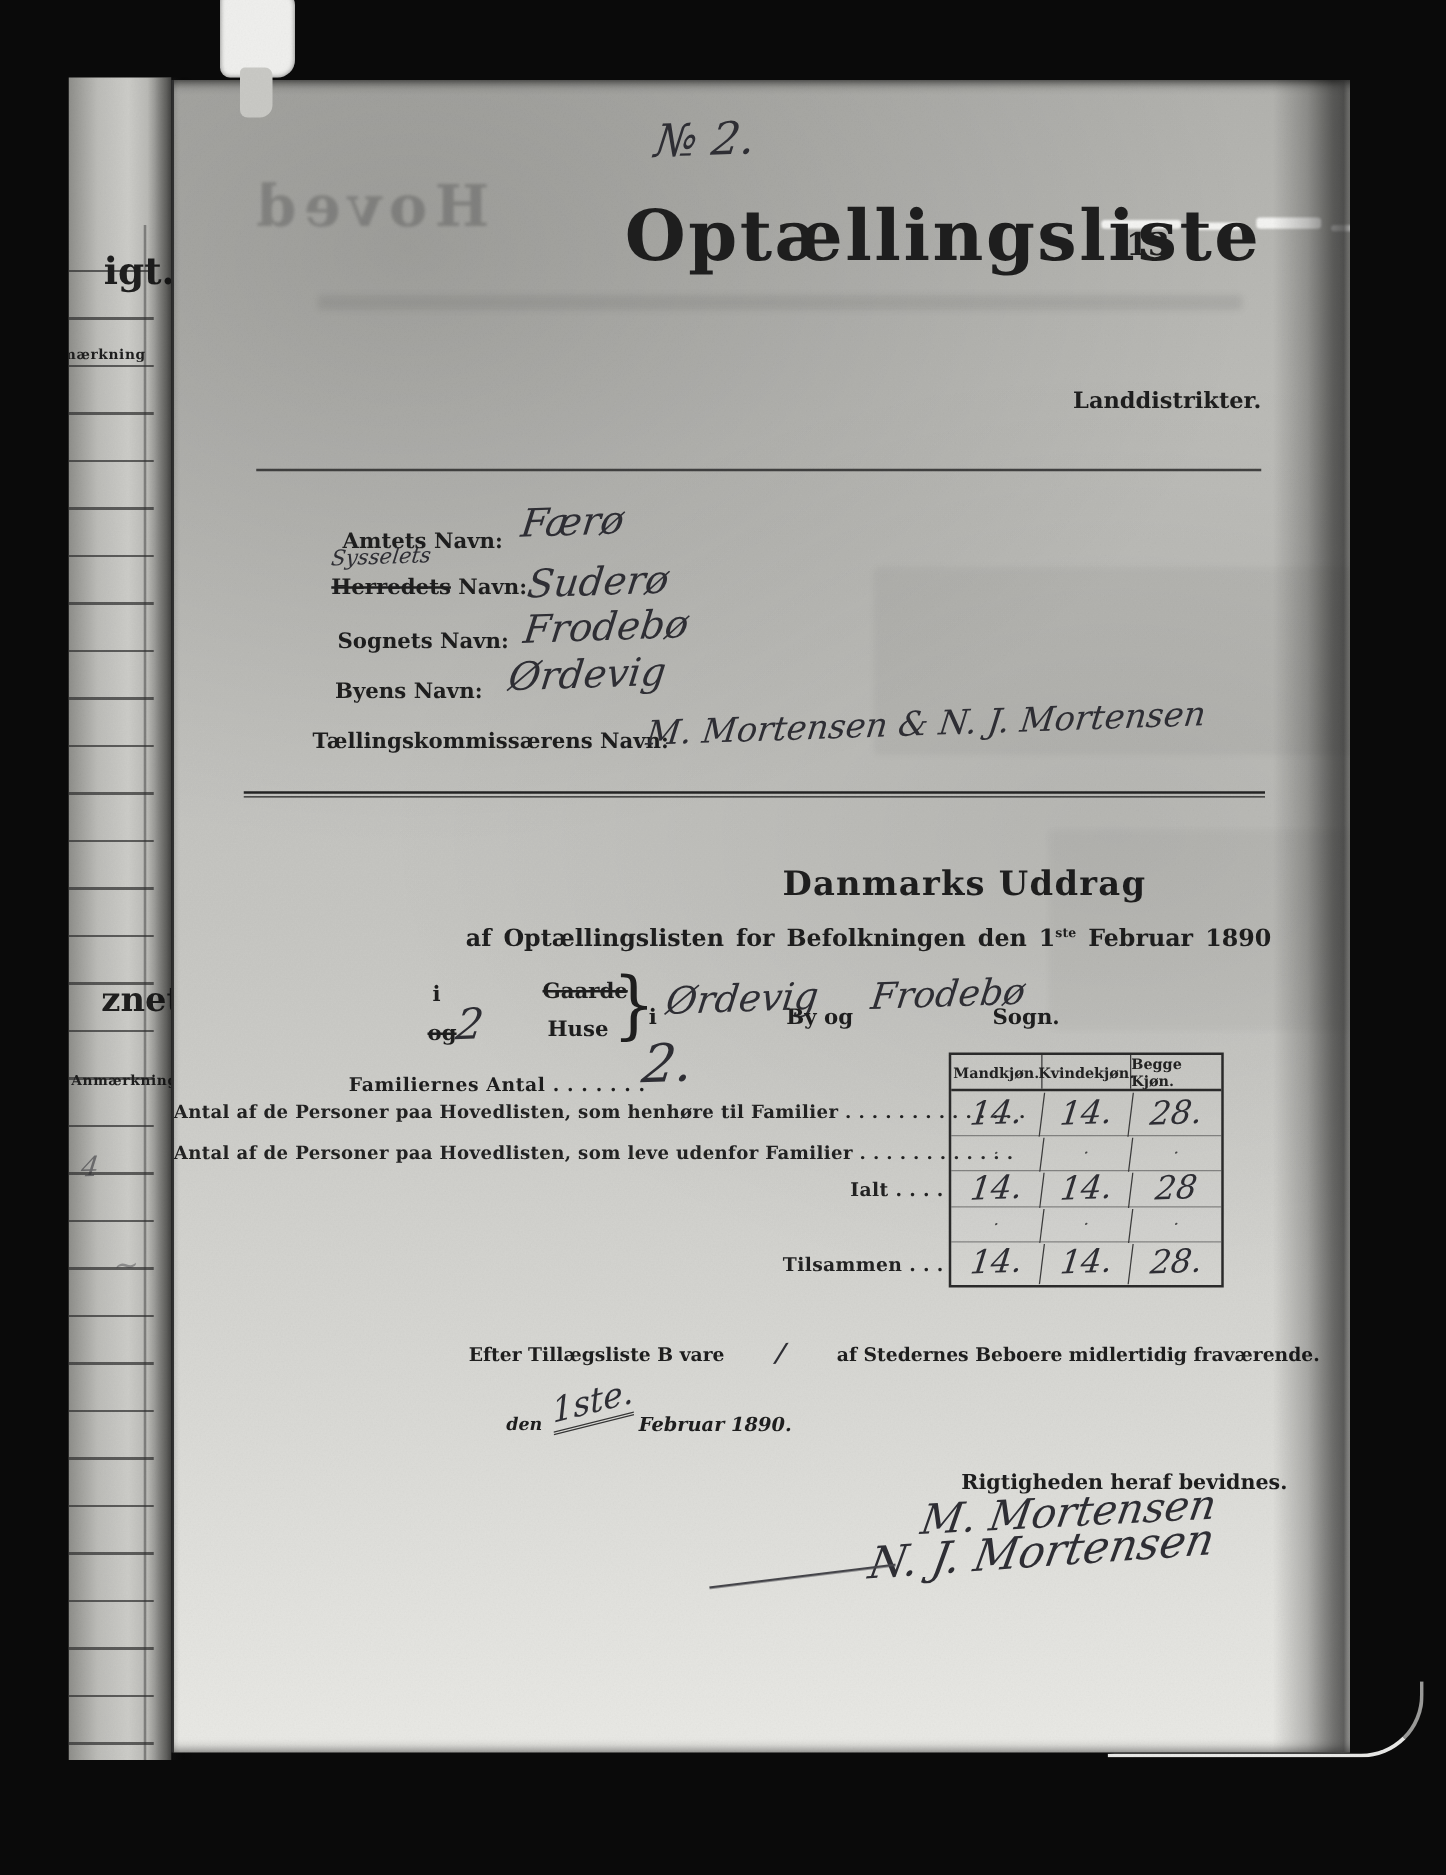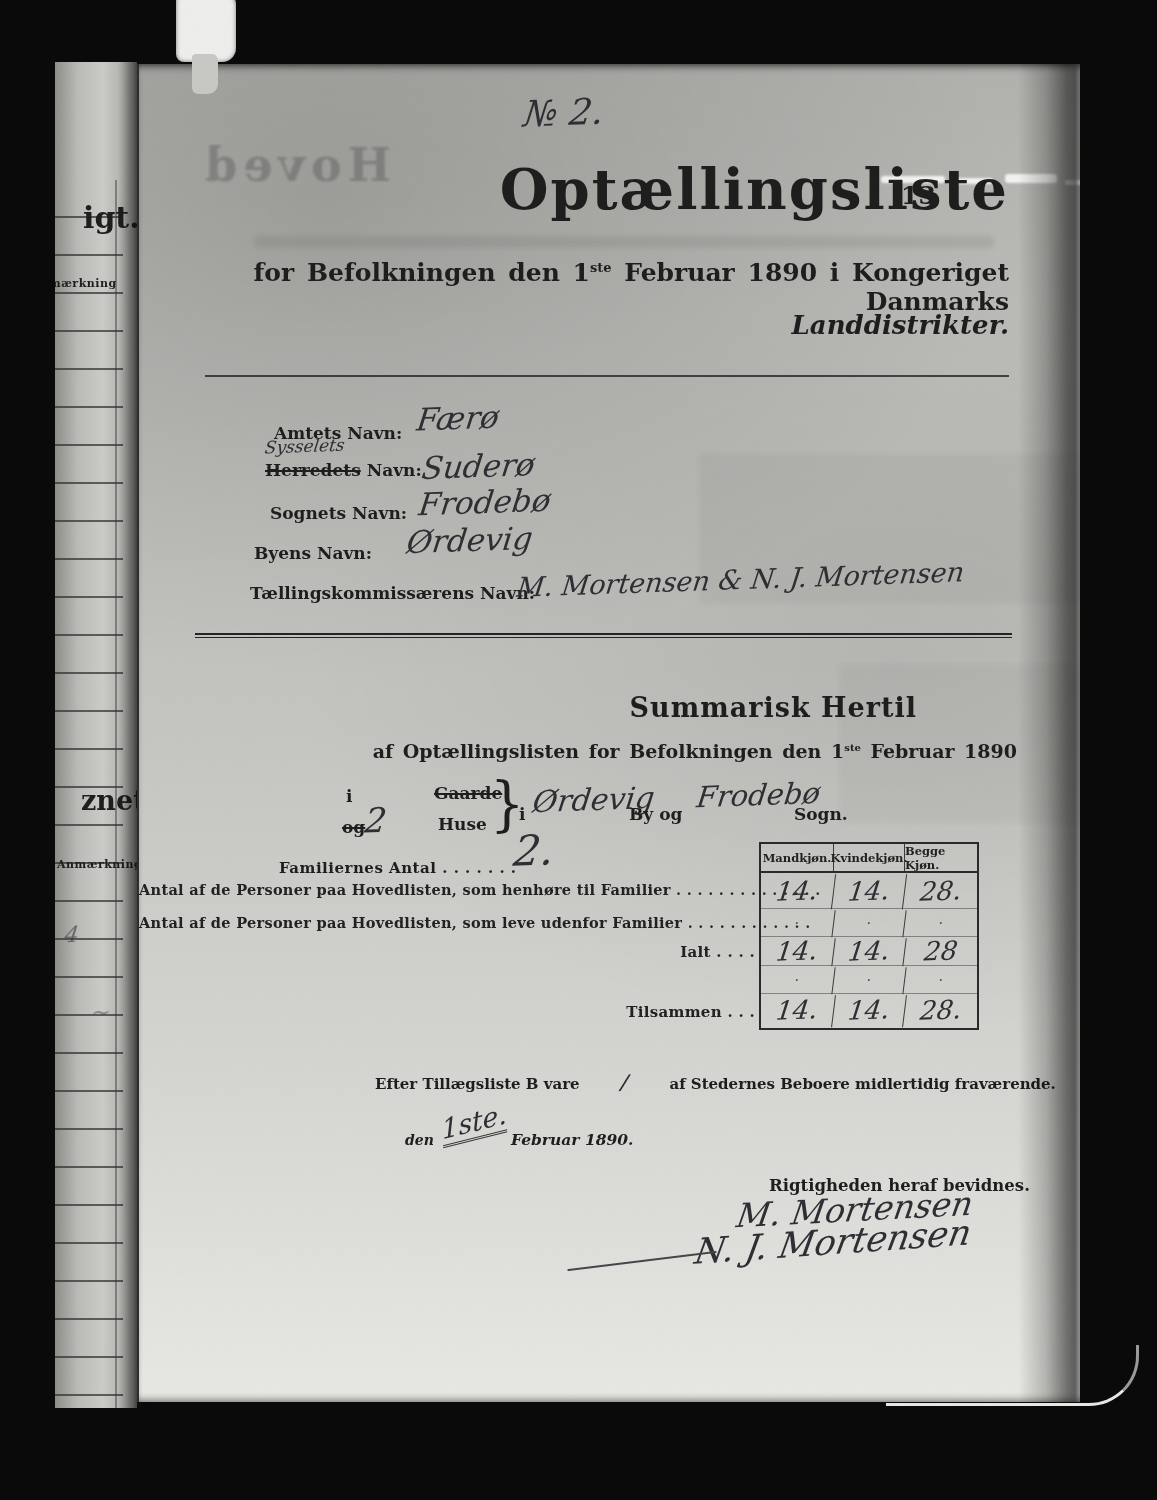--- a/index.html
+++ b/index.html
@@ -91,46 +91,43 @@
     <div class="abs streak" style="left:742px;top:112px;width:64px;height:7px;"></div>
     <div class="abs streak" style="left:816px;top:114px;width:38px;height:6px;"></div>
     <div class="abs streak" style="left:866px;top:110px;width:52px;height:9px;"></div>
     <div class="abs streak" style="left:926px;top:116px;width:46px;height:5px;"></div>
 
     <span class="abs hw" style="left:385px;top:28px;font-size:36px;">№ 2.</span>
     <span class="abs b" style="left:762px;top:76px;font-size:25px;margin-top:41px;">13</span>
 
     <div class="abs b center" style="left:170px;top:92px;width:700px;font-size:56px;letter-spacing:2px;">Optællingsliste</div>
 
-    <div class="abs b center" style="left:70px;top:194px;width:800px;font-size:25px;word-spacing:4px;">
-      <span>for Befolkningen den 1</span><sup style="font-size:13px;">ste</sup><span> Februar 1890 i Kongeriget Danmarks</span>
-    </div>
-    <div class="abs b center" style="left:70px;top:246px;width:800px;font-size:26px;font-style:italic;">Landdistrikter.</div>
+    <div class="abs b center" style="left:70px;top:246px;width:800px;font-size:18px;">Landdistrikter.</div>
 
     <div class="abs rule" style="left:66px;top:311px;width:804px;"></div>
 
     <span class="abs b" style="left:135px;top:359px;font-size:17px;">Amtets Navn:</span>
     <span class="abs hw" style="left:278px;top:336px;font-size:31px;">Færø</span>
 
     <span class="abs hw" style="left:126px;top:372px;font-size:17px;">Sysselets</span>
     <span class="abs b" style="left:126px;top:396px;font-size:17px;"><span class="struck">Herredets</span><span> Navn:</span></span>
     <span class="abs hw" style="left:283px;top:384px;font-size:31px;">Suderø</span>
 
     <span class="abs b" style="left:131px;top:439px;font-size:17px;">Sognets Navn:</span>
     <span class="abs hw" style="left:280px;top:420px;font-size:31px;">Frodebø</span>
 
-    <span class="abs b" style="left:115px;top:479px;font-size:17px;">Byens Navn:</span>
+    <span class="abs b" style="left:129px;top:479px;font-size:17px;">Byens Navn:</span>
     <span class="abs hw" style="left:268px;top:458px;font-size:31px;">Ørdevig</span>
 
     <span class="abs b" style="left:111px;top:519px;font-size:17px;">Tællingskommissærens Navn:</span>
     <span class="abs hw" style="left:378px;top:500px;font-size:27px;">M. Mortensen &amp; N. J. Mortensen</span>
 
     <div class="abs rule-dbl" style="left:56px;top:569px;width:817px;"></div>
 
-    <div class="abs b center" style="left:178px;top:628px;width:600px;font-size:27px;letter-spacing:1px;">Summarisk Hertil</div>
+    <div class="abs b center" style="left:178px;top:628px;width:600px;font-size:27px;letter-spacing:1px;">Danmarks Uddrag</div>
     <div class="abs b center" style="left:78px;top:676px;width:800px;font-size:19px;word-spacing:3px;">
       <span>af Optællingslisten for Befolkningen den 1</span><sup style="font-size:10px;">ste</sup><span> Februar 1890</span>
     </div>
 
     <span class="abs b" style="left:207px;top:722px;font-size:17px;">i</span>
     <span class="abs b struck" style="left:203px;top:753px;font-size:17px;">og</span>
     <span class="abs hw" style="left:226px;top:736px;font-size:34px;">2</span>
     <span class="abs b struck" style="left:295px;top:719px;font-size:17px;">Gaarde</span>
     <span class="abs b" style="left:299px;top:750px;font-size:17px;">Huse</span>
     <span class="abs" style="left:351px;top:708px;font-size:54px;font-weight:normal;transform:scaleY(1.1);">}</span>

